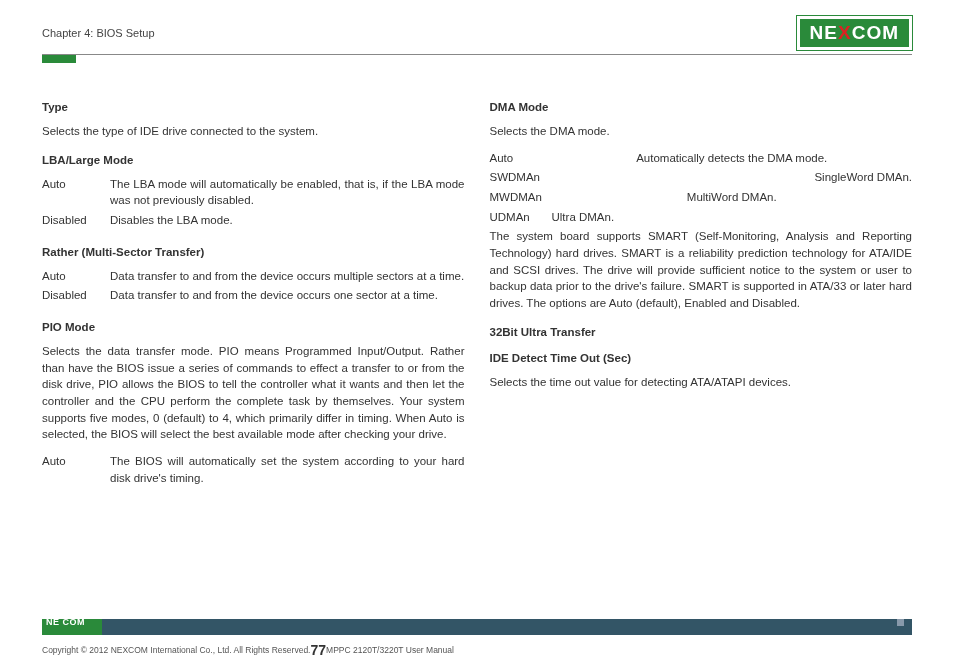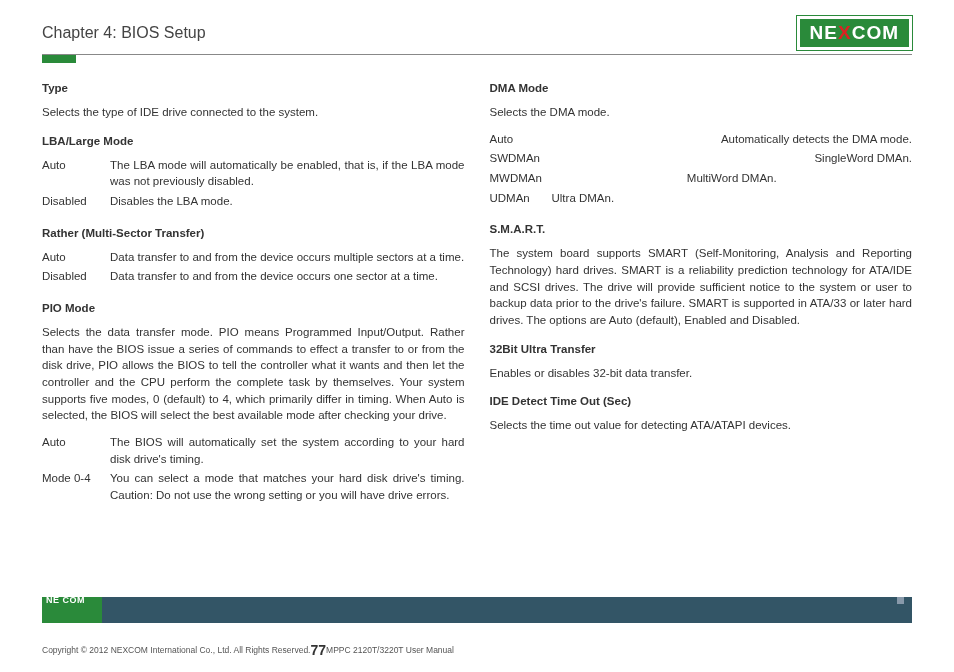--- a/index.html
+++ b/index.html
@@ -1,35 +1,35 @@
 <!DOCTYPE html>
 <html><head>
 <meta charset="utf-8">
 <style>
 *{margin:0;padding:0;box-sizing:border-box}
 body{font-family:"Segoe UI",Arial,sans-serif;font-size:11.5px;color:#333;background:#fff;width:954px;height:672px;position:relative;padding:0 42px}
 .header{display:flex;justify-content:space-between;align-items:center;padding-top:16px;padding-bottom:2px}
-.chapter{font-size:16px;color:#444}
+.chapter{font-size:11px;color:#444}
 .logo-box{background:#2a8a3a;border:3px solid #fff;outline:1px solid #2a8a3a;padding:3px 10px;display:flex;align-items:center}
 .logo-text{color:#fff;font-weight:bold;font-size:19px;letter-spacing:1px;font-family:Liberation Sans, sans-serif}
 .logo-x{color:#d22;font-weight:bold}
 .top-rule{border:none;border-top:1px solid #888;margin-top:2px}
 .green-tab{width:34px;height:8px;background:#2a8a3a;margin-top:0}
-.content{display:flex;gap:25px;margin-top:19px}
+.content{display:flex;gap:25px;margin-top:38px}
 .col{flex:1;min-width:0}
 .section-h{font-weight:bold;font-size:11.5px;margin-bottom:10px;margin-top:14px}
 .section-h:first-child{margin-top:0}
 .para{text-align:justify;line-height:1.45;margin-bottom:10px}
 .tbl{width:100%;border-collapse:collapse}
 .tbl td{vertical-align:top;padding-bottom:3px;line-height:1.45}
 .tbl td:first-child{width:68px;white-space:nowrap;padding-right:8px}
 .tbl td:last-child{text-align:justify}
 .tbl.wide td:first-child{width:62px}
 .footer{position:absolute;bottom:14px;left:42px;right:42px}
-.footer-bar{height:26px;background:linear-gradient(to right,#2a8a3a 0,#2a8a3a 60px,#356 60px,#356 100%);margin-bottom:16px;position:relative}
+.footer-bar{height:16px;background:linear-gradient(to right,#2a8a3a 0,#2a8a3a 60px,#356 60px,#356 100%);margin-bottom:4px;position:relative}
 .footer-logo{position:absolute;left:4px;top:-2px;color:#fff;font-size:9px;font-weight:bold;letter-spacing:0.5px}
 .footer-sq{position:absolute;right:0;top:0;display:flex;gap:1px}
 .footer-sq span{width:7px;height:7px;background:#89a}
 .footer-row{display:flex;align-items:center;font-size:8.5px;color:#555;padding-top:3px}
 .page-num{font-weight:bold;font-size:14px;color:#333}
 </style>
 </head>
 <body>
 
 <div class="header">
@@ -75,57 +75,51 @@
       </table>
 
     <div class="section-h">PIO Mode</div>
     <div class="para">Selects the data transfer mode. PIO means Programmed Input/Output. Rather than have the BIOS issue a series of commands to effect a transfer to or from the disk drive, PIO allows the BIOS to tell the controller what it wants and then let the controller and the CPU perform the complete task by themselves. Your system supports five modes, 0 (default) to 4, which primarily differ in timing. When Auto is selected, the BIOS will select the best available mode after checking your drive.</div>
     <table class="tbl">
       <tbody>
           <tr>
             <td>Auto</td>
             <td>The BIOS will automatically set the system according to your hard disk drive's timing.</td>
           </tr>
-      <tr>
-            <td>Mode 0-4</td>
-            <td>You can select a mode that matches your hard disk drive's timing. Caution: Do not use the wrong setting or you will have drive errors.</td>
-          </tr>
     </tbody>
       </table>
   </div>
 
   <div class="col">
     <div class="section-h">DMA Mode</div>
     <div class="para">Selects the DMA mode.</div>
     <table class="tbl wide">
       <tbody>
           <tr>
             <td>Auto</td>
-            <td style="text-align:right">Automatically detects the DMA mode.</td>
+            <td style="text-align:center">Automatically detects the DMA mode.</td>
           </tr>
       <tr>
             <td>SWDMAn</td>
             <td style="text-align:right">SingleWord DMAn.</td>
           </tr>
       <tr>
             <td>MWDMAn</td>
             <td style="text-align:center">MultiWord DMAn.</td>
           </tr>
       <tr>
             <td>UDMAn</td>
             <td style="text-align:left">Ultra DMAn.</td>
           </tr>
     </tbody>
       </table>
 
-    <div class="section-h">S.M.A.R.T.</div>
     <div class="para">The system board supports SMART (Self-Monitoring, Analysis and Reporting Technology) hard drives. SMART is a reliability prediction technology for ATA/IDE and SCSI drives. The drive will provide sufficient notice to the system or user to backup data prior to the drive's failure. SMART is supported in ATA/33 or later hard drives. The options are Auto (default), Enabled and Disabled.</div>
 
     <div class="section-h">32Bit Ultra Transfer</div>
-    <div class="para">Enables or disables 32-bit data transfer.</div>
 
     <div class="section-h">IDE Detect Time Out (Sec)</div>
     <div class="para">Selects the time out value for detecting ATA/ATAPI devices.</div>
   </div>
 </div>
 
 <div class="footer">
   <div class="footer-bar">
     <span class="footer-logo">NE COM</span>
     <div class="footer-sq">

